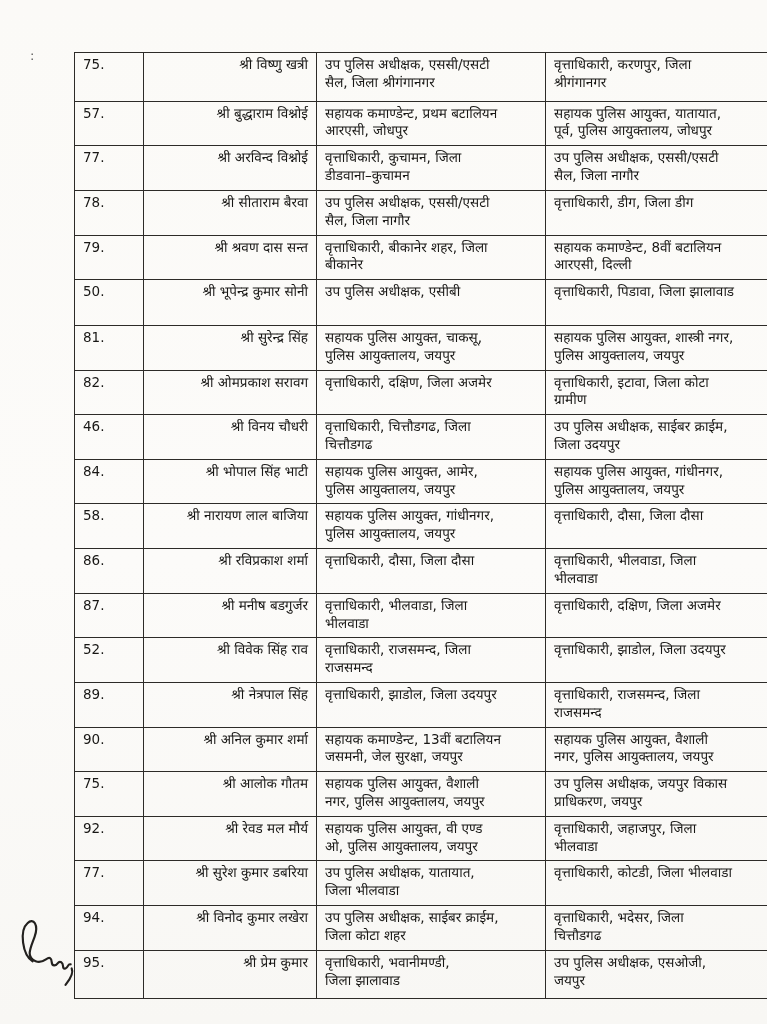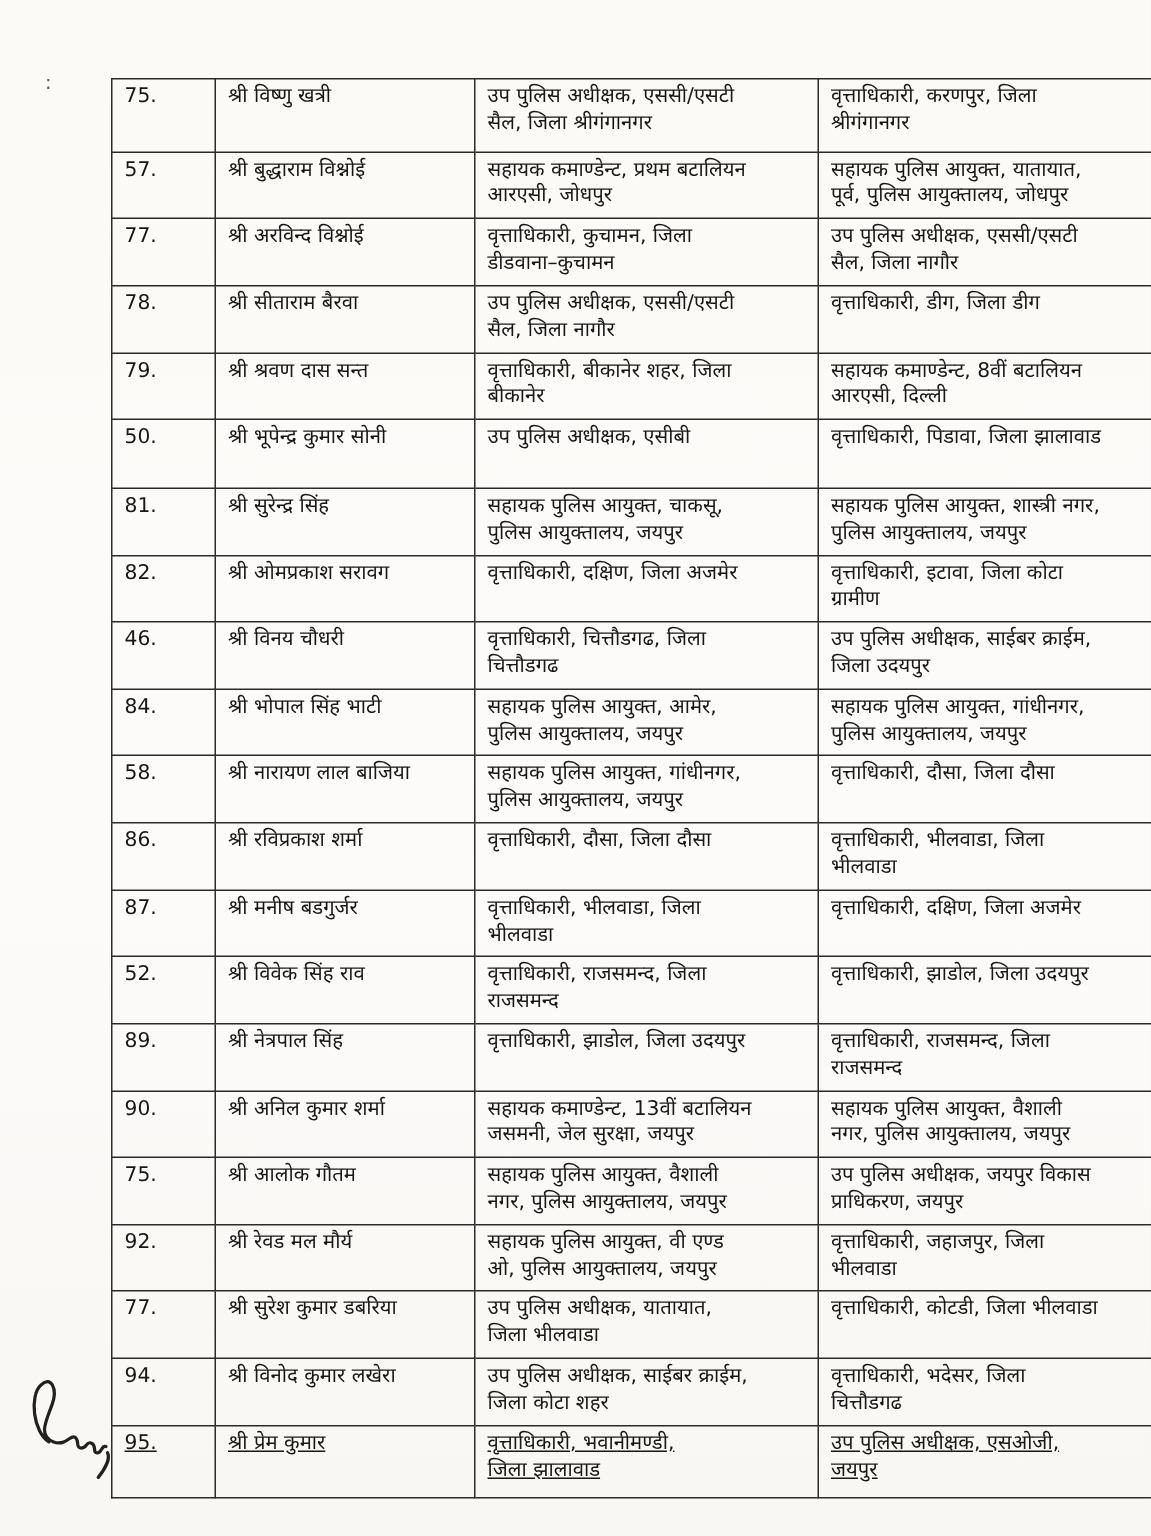--- a/index.html
+++ b/index.html
@@ -39,27 +39,27 @@
     border: 1px solid #2d2b28;
     vertical-align: top;
     padding: 3px 8px 5px 8px;
     font-size: 13.5px;
     line-height: 1.32;
     color: #181715;
     white-space: pre-line;
     word-wrap: break-word;
   }
   td.col-sn    { width: 52px;  padding-left: 7px; }
-  td.col-name  { width: 156px; }
+  td.col-name  { width: 156px; text-align: right; }
   td.col-from  { width: 212px; }
   td.col-to    { width: 220px; }
   
   tr:nth-child(1) td { padding-bottom: 9px; }
   tr:nth-child(6) td { padding-bottom: 24px; }
-  tr:nth-child(21) td { padding-bottom: 9px; text-decoration: underline; }
+  tr:nth-child(21) td { padding-bottom: 9px; }
   .signature {
     position: absolute;
     left: 16px;
     top: 916px;
     width: 62px;
     height: 72px;
   }
   .signature svg { width: 100%; height: 100%; }
 </style>
 </head>

